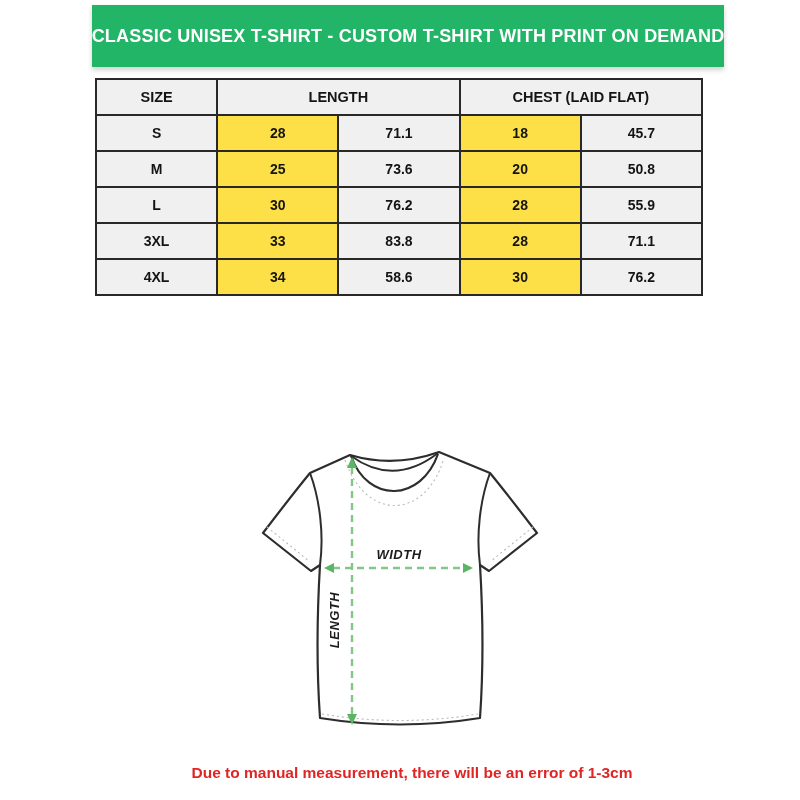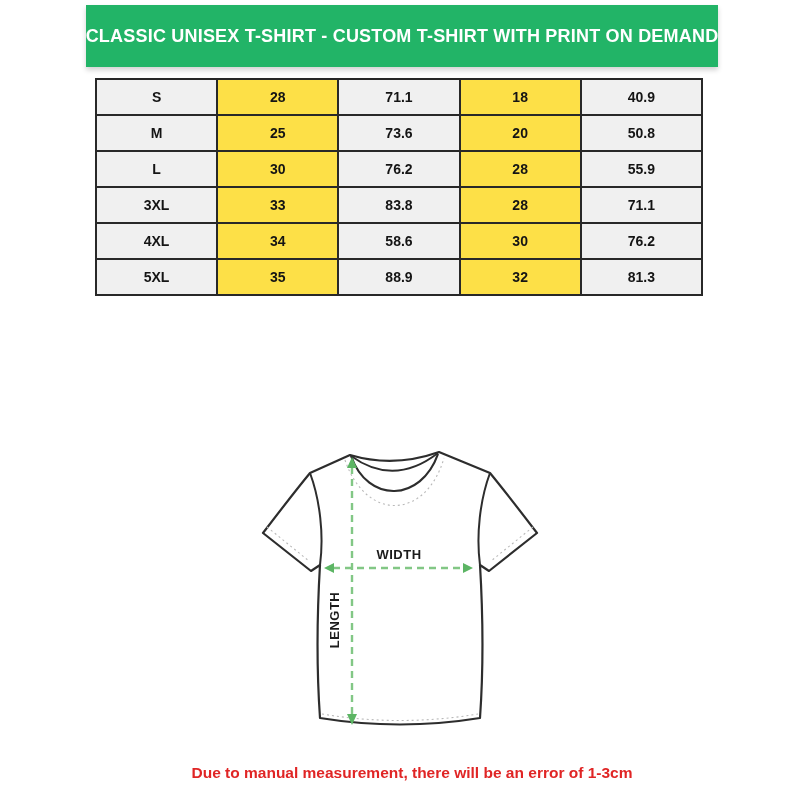--- a/index.html
+++ b/index.html
@@ -1,41 +1,41 @@
 <!DOCTYPE html>
 <html><head>
 <meta charset="utf-8">
 <style>
   * { margin:0; padding:0; box-sizing:border-box; }
   html,body { width:800px; height:800px; background:#ffffff;
               font-family:"Liberation Sans", sans-serif; position:relative; overflow:hidden; }
 
   .banner {
-    position:absolute; left:86px; top:5px; width:632px; height:62px;
+    position:absolute; left:92px; top:5px; width:632px; height:62px;
     background:#22b467; color:#ffffff;
     display:flex; align-items:center; justify-content:center;
     font-size:18px; font-weight:bold; letter-spacing:0.2px;
     box-shadow:0 3px 5px rgba(0,0,0,0.18);
     text-align:center; white-space:nowrap;
   }
 
   .size-table {
     position:absolute; left:95px; top:78px; width:608px;
     border-collapse:collapse; table-layout:fixed;
   }
   .size-table th, .size-table td {
     border:2px solid #282828; height:36px;
     text-align:center; vertical-align:middle;
     font-size:14px; font-weight:bold; color:#141414;
     background:#fde047; padding:0;
   }
   .size-table th { font-size:14.5px; background:#f0f0f0; }
   .size-table td.gray { background:#f0f0f0; }
 
-  .shirt-wrap { position:absolute; left:240px; top:430px; width:320px; height:320px; }
+  .shirt-wrap { position:absolute; left:240px; top:430px; width:320px; height:320px;font-style:italic; }
 
   .footer-note {
     position:absolute; left:0; top:764px; width:800px;
     text-align:center; font-size:15.5px; font-weight:bold; color:#e02525;padding-left:24px;
   }
 
   svg text.dim-label { font-family:"Liberation Sans", sans-serif; font-size:13px;
     font-weight:bold; fill:#1c1c1c; letter-spacing:0.5px; }
 </style>
 </head>
@@ -47,26 +47,31 @@
 
 <table class="size-table">
   <colgroup>
       <col style="width:20%">
       <col style="width:20%">
       <col style="width:20%">
       <col style="width:20%">
       <col style="width:20%">
     </colgroup>
   <tbody>
+      <tr>
+    <th>SIZE</th>
+    <th colspan="2">LENGTH</th>
+    <th colspan="2">CHEST (LAID FLAT)</th>
+  </tr>
   <tr>
     <td class="gray">S</td>
     <td>28</td>
     <td class="gray">71.1</td>
     <td>18</td>
-    <td class="gray">40.9</td>
+    <td class="gray">45.7</td>
   </tr>
   <tr>
     <td class="gray">M</td>
     <td>25</td>
     <td class="gray">73.6</td>
     <td>20</td>
     <td class="gray">50.8</td>
   </tr>
   <tr>
     <td class="gray">L</td>
@@ -81,27 +86,20 @@
     <td class="gray">83.8</td>
     <td>28</td>
     <td class="gray">71.1</td>
   </tr>
   <tr>
     <td class="gray">4XL</td>
     <td>34</td>
     <td class="gray">58.6</td>
     <td>30</td>
     <td class="gray">76.2</td>
-  </tr>
-  <tr>
-    <td class="gray">5XL</td>
-    <td>35</td>
-    <td class="gray">88.9</td>
-    <td>32</td>
-    <td class="gray">81.3</td>
   </tr>
 </tbody>
   </table>
 
 <div class="shirt-wrap">
   <svg width="320" height="320" viewBox="0 0 320 320">
 
     <path d="M110,25 L70,43 C56,60 36,86 23,103 L71,141 L80,135
          C77,185 77,245 80,288 Q160,301 240,288
          C243,245 243,185 240,135 L249,141 L297,103

